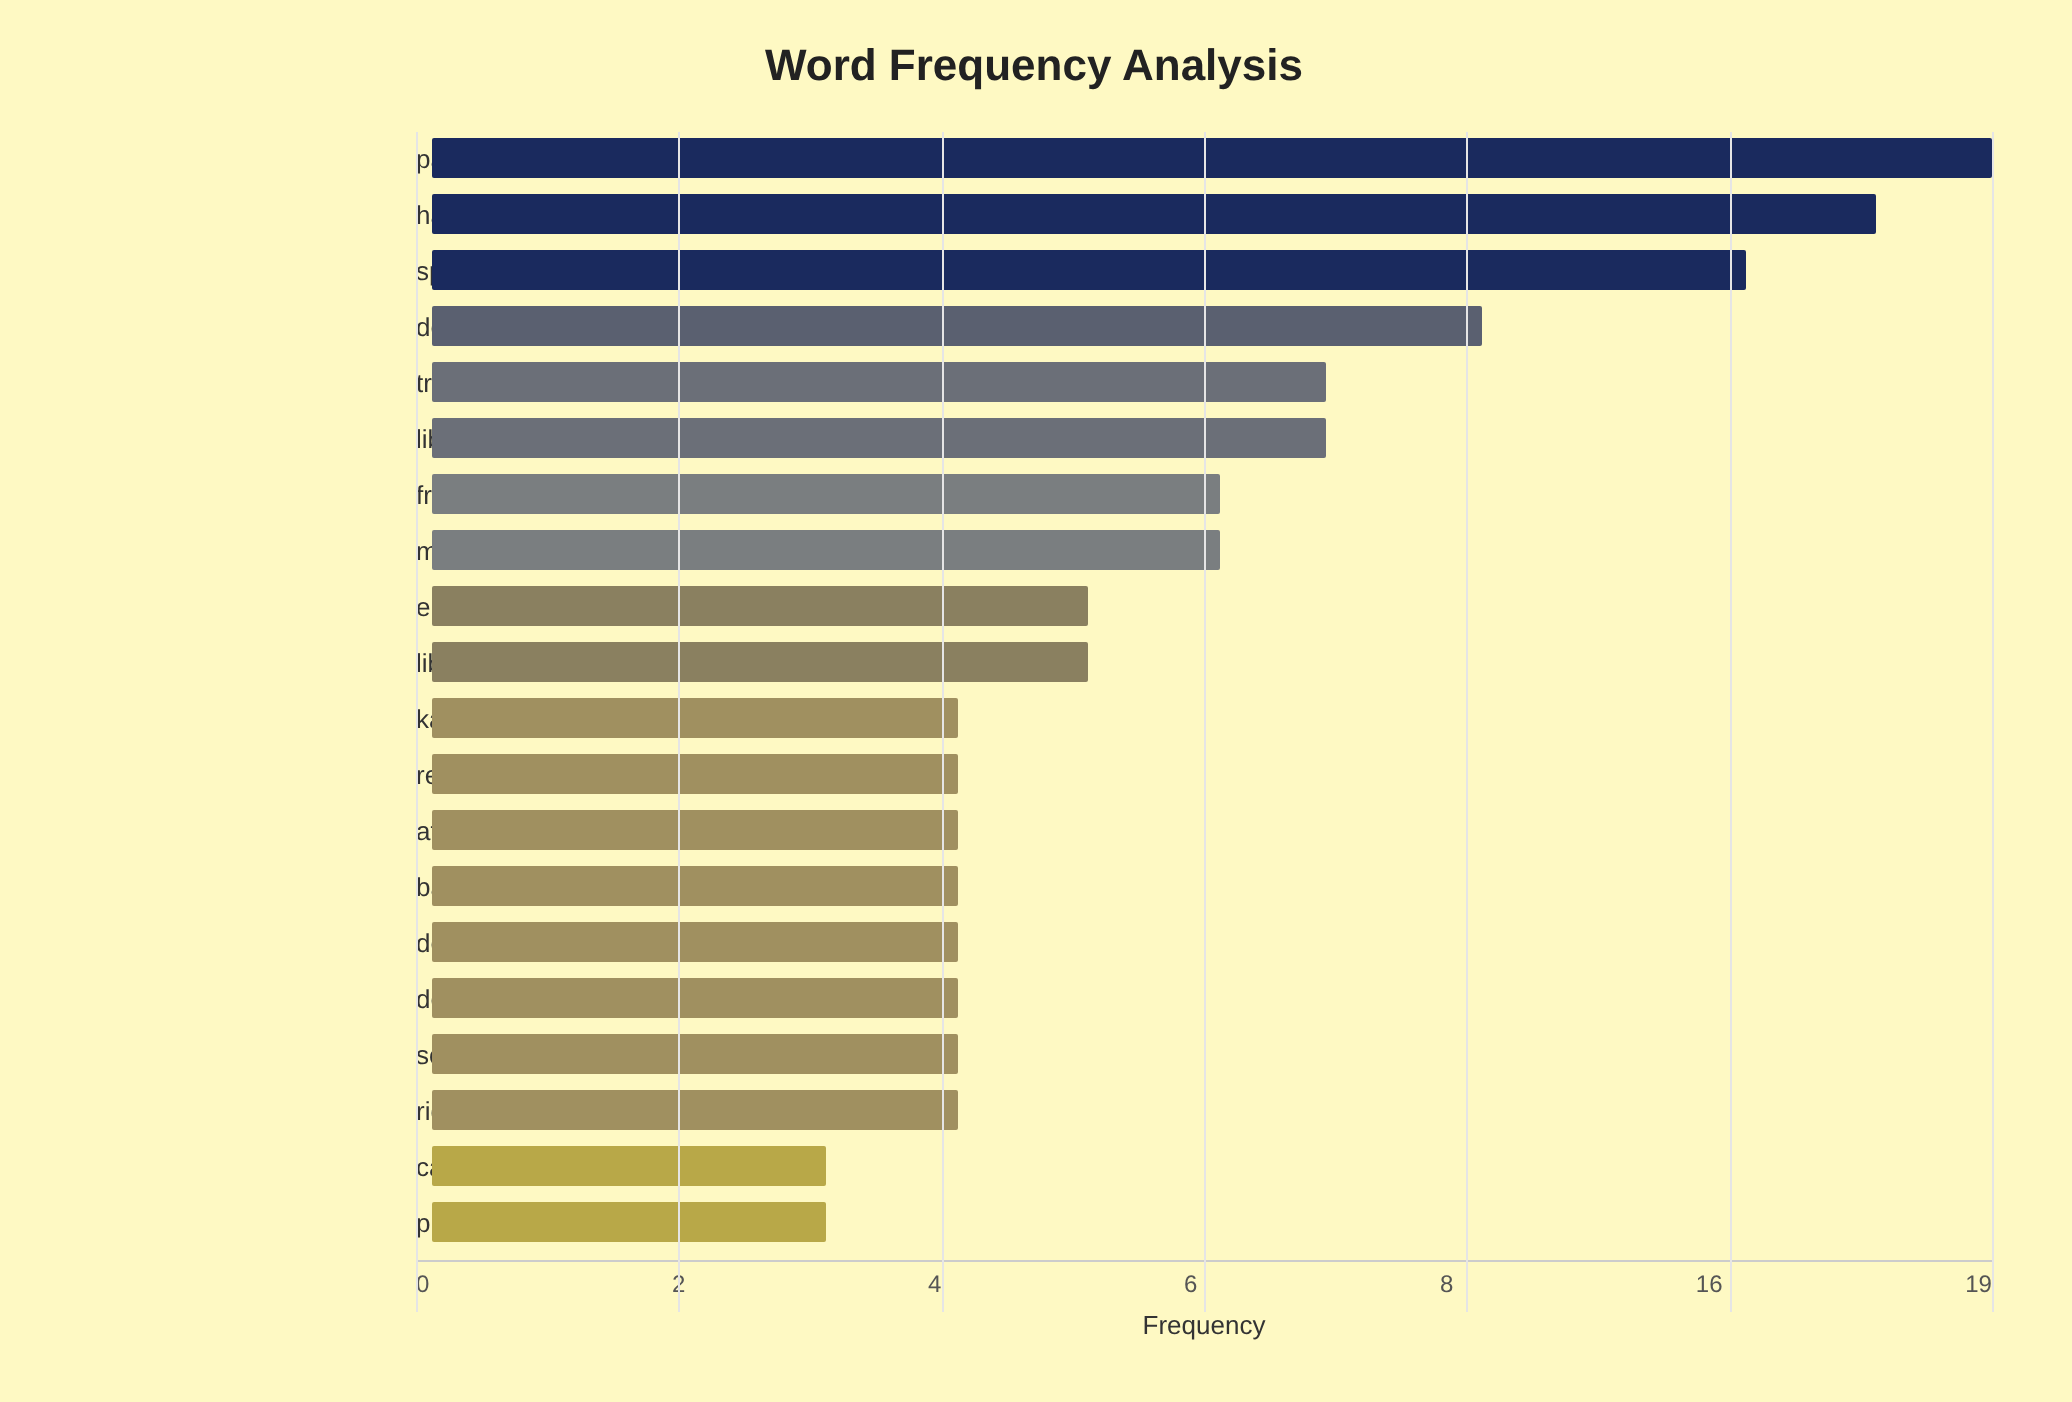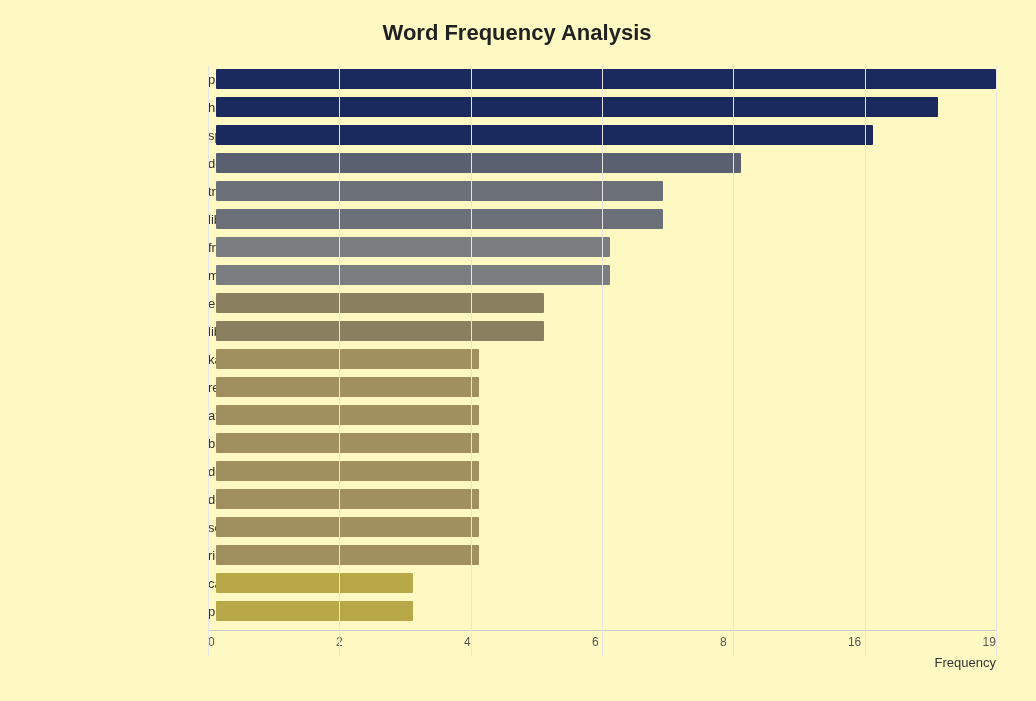--- a/index.html
+++ b/index.html
@@ -57,21 +57,21 @@
       width: 100%;
     }
     .x-axis-labels {
       display: flex;
       justify-content: space-between;
       font-size: 12px;
       color: #555;
       padding-top: 4px;
     }
     .x-axis-title {
-      text-align: right;
+      text-align: center;
       font-size: 13px;
       color: #333;
       margin-top: 6px;
     }
     
     .grid-lines {
       position: absolute;
       top: 0;
       left: 0;
       width: 100%;

